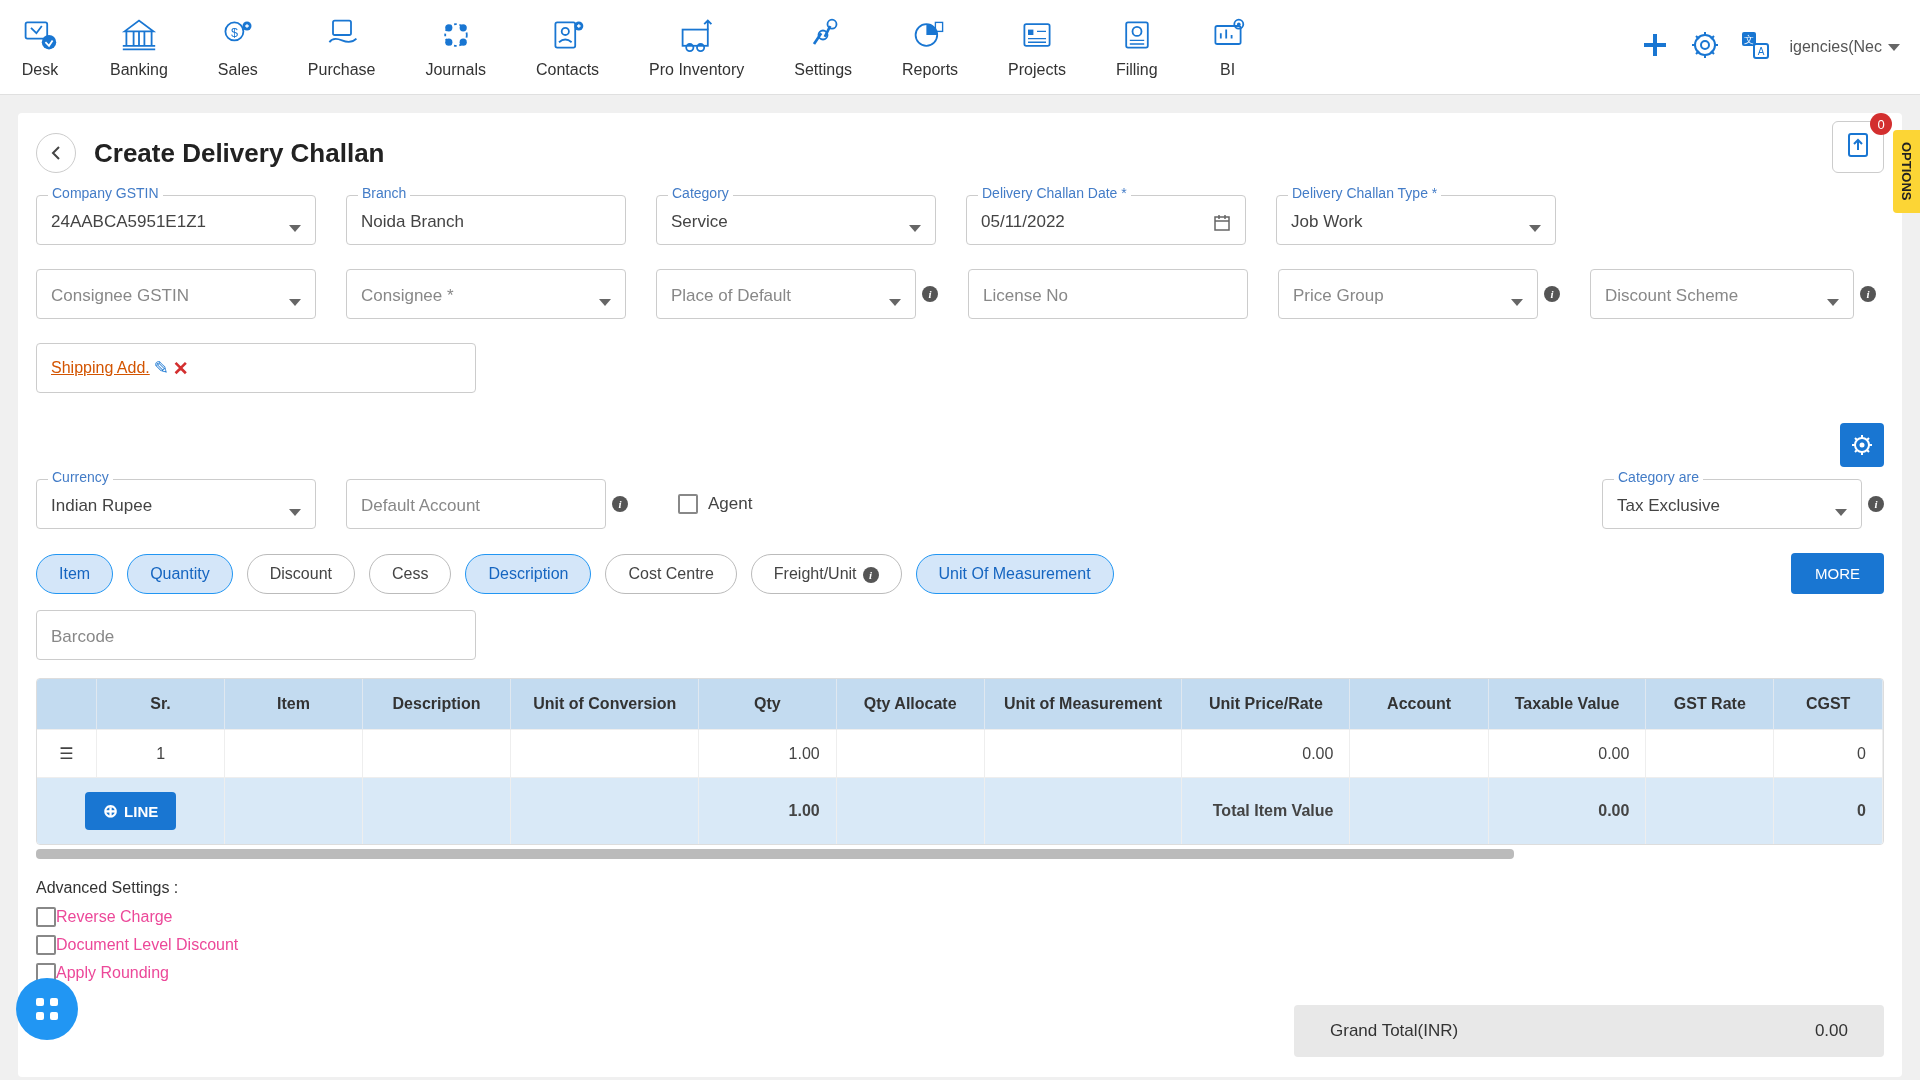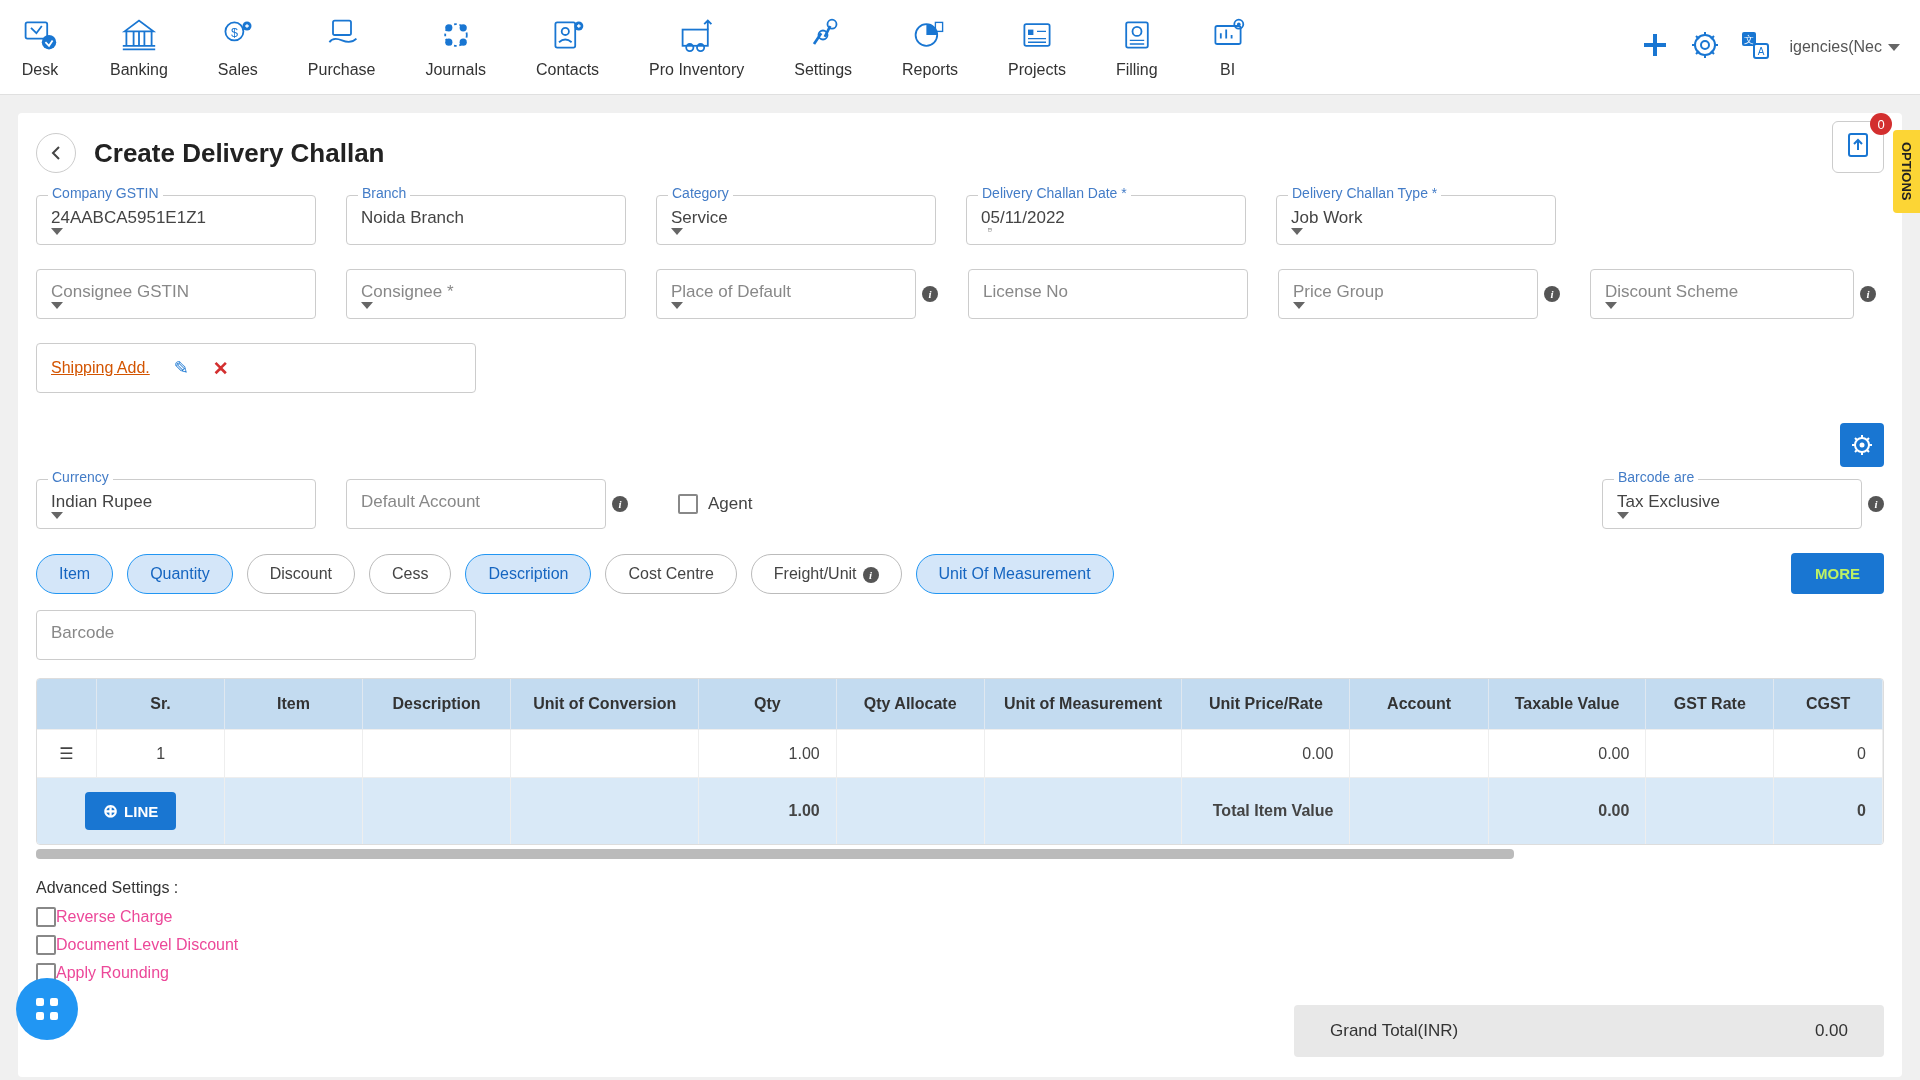--- a/index.html
+++ b/index.html
@@ -23,44 +23,44 @@
 .page-title { font-size: 26px; font-weight: bold; color: #222; }
 .upload-badge { position: absolute; right: 18px; top: 8px; }
 .upload-inner { border: 1px solid #ccc; border-radius: 6px; padding: 10px 12px; position: relative; }
 .badge-count { position: absolute; top: -9px; right: -9px; background: #d32f2f; color: #fff; border-radius: 50%; width: 22px; height: 22px; font-size: 13px; display: flex; align-items: center; justify-content: center; }
 .options-tab { position: fixed; right: 0; top: 130px; background: #fcd535; writing-mode: vertical-rl; padding: 12px 6px; font-size: 13px; font-weight: bold; border-radius: 4px 0 0 4px; color: #222; }
 
 
 .form-row { display: flex; gap: 30px; margin-bottom: 24px; flex-wrap: wrap; }
 .field { position: relative; }
 .field-label { position: absolute; top: -10px; left: 12px; background: #fff; padding: 0 4px; font-size: 14px; color: #437cc7; }
-.field-input { border: 1px solid #ccc; border-radius: 4px; padding: 12px 14px; font-size: 17px; width: 280px; height: 50px; display: flex; align-items: flex-start; justify-content: space-between; color: #444; background: #fff; flex-direction: column; }
+.field-input { border: 1px solid #ccc; border-radius: 4px; padding: 12px 14px; font-size: 17px; width: 280px; height: 50px; display: flex; align-items: flex-end; justify-content: space-between; color: #444; background: #fff; }
 .field-input.placeholder { color: #888; }
 .caret { border-left: 6px solid transparent; border-right: 6px solid transparent; border-top: 7px solid #666; }
 .info-dot { width: 16px; height: 16px; background: #555; border-radius: 50%; color: #fff; font-size: 11px; display: inline-flex; align-items: center; justify-content: center; font-weight: bold; font-style: italic; font-family: serif; margin-left: 6px; vertical-align: middle; }
 
 .shipping-row { display: flex; align-items: center; gap: 12px; margin-bottom: 30px; }
 .shipping-link { color: #d35400; text-decoration: underline; font-size: 16px; }
-.shipping-box { border: 1px solid #ccc; border-radius: 4px; padding: 12px 14px; width: 440px; height: 50px; display: flex; align-items: center; gap: 24px; }
+.shipping-box { border: 1px solid #ccc; border-radius: 4px; padding: 12px 14px; width: 440px; height: 50px; display: flex; align-items: center; gap: 4px; }
 .edit-icon { color: #1976d2; font-size: 18px; }
 .remove-icon { color: #d32f2f; font-size: 19px; font-weight: bold; }
 
 .gear-btn { background: #1976d2; color: #fff; border-radius: 4px; width: 44px; height: 44px; display: flex; align-items: center; justify-content: center; margin-left: auto; cursor: pointer; }
 .gear-row { display: flex; align-items: center; margin-bottom: 12px; }
 
 .checkbox-field { display: flex; align-items: center; gap: 10px; }
 .checkbox-box { width: 20px; height: 20px; border: 2px solid #888; border-radius: 2px; }
 .checkbox-label { font-size: 17px; color: #444; }
 
 
 .chips-row { display: flex; align-items: center; gap: 14px; margin: 18px 0 16px; }
 .chip { border: 1px solid #bbb; border-radius: 22px; padding: 10px 22px; font-size: 16px; color: #444; cursor: pointer; background: #fff; }
 .chip.active { background: #d4e6f9; border-color: #2196f3; color: #1565c0; }
 .chip .chip-info { display: inline-flex; width: 16px; height: 16px; background: #555; border-radius: 50%; color: #fff; font-size: 11px; align-items: center; justify-content: center; margin-left: 6px; font-weight: bold; font-style: italic; font-family: serif; }
-.more-btn { margin-left: auto; background: #1976d2; color: #bef264; border-radius: 4px; padding: 12px 24px; font-weight: bold; font-size: 15px; cursor: pointer; }
+.more-btn { margin-left: auto; background: #1976d2; color: #ffffff; border-radius: 4px; padding: 12px 24px; font-weight: normal; font-size: 15px; cursor: pointer; }
 
 
 .table-wrap { border: 1px solid #ddd; border-radius: 4px; overflow: hidden; margin-top: 12px; }
 table { width: 100%; border-collapse: collapse; }
 th { background: #c3dbf0; padding: 16px 10px; font-size: 16px; color: #333; text-align: center; border-right: 1px solid #e0e8f0; }
 td { padding: 14px 10px; font-size: 16px; color: #444; text-align: center; border-right: 1px solid #eee; border-top: 1px solid #eee; background: #fff; }
 td.right, th.right { text-align: right; padding-right: 16px; }
 tr.total-row td { background: #d9e9f7; font-weight: bold; }
 .line-btn { background: #1976d2; color: #fff; padding: 8px 18px; border-radius: 4px; font-weight: bold; font-size: 15px; display: inline-flex; align-items: center; gap: 6px; cursor: pointer; }
 .scroll-hint { height: 10px; background: #bbb; border-radius: 4px; margin-top: 4px; width: 80%; }
@@ -370,21 +370,21 @@
           </div>
         </div>
         <span class="info-dot">i</span>
       </div>
     <div class="checkbox-field" style="margin-left:20px">
         <div class="checkbox-box"></div>
         <span class="checkbox-label">Agent</span>
       </div>
     <div style="display:flex;align-items:center;margin-left:auto">
         <div class="field">
-          <div class="field-label">Barcode are</div>
+          <div class="field-label">Category are</div>
           <div class="field-input" style="width:260px">
             <span>Tax Exclusive</span>
             <div class="caret"></div>
           </div>
         </div>
         <span class="info-dot">i</span>
       </div>
   </div>
 
   <div class="chips-row">

